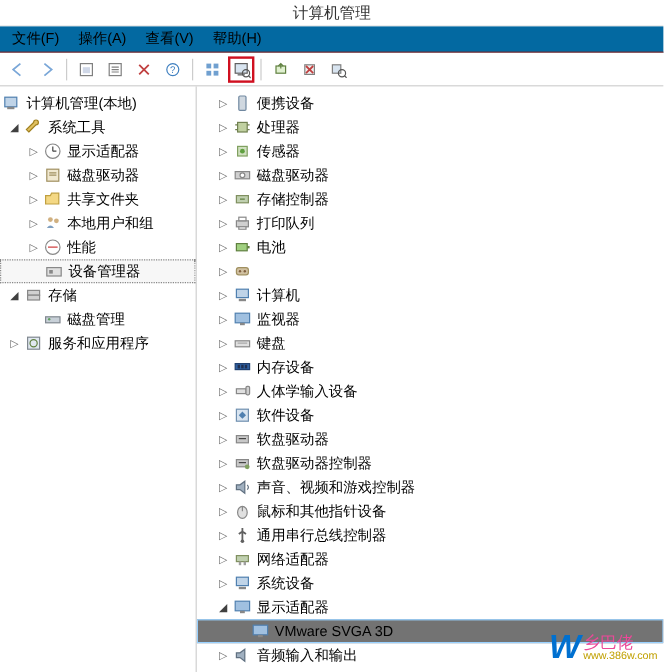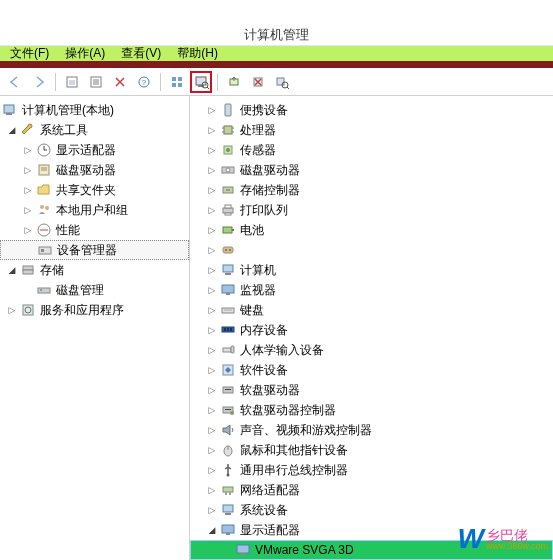--- a/index.html
+++ b/index.html
@@ -1,29 +1,29 @@
 <!DOCTYPE html>
 <html><head>
 <meta charset="utf-8">
 <style>
 * { margin: 0; padding: 0; box-sizing: border-box; }
 body { font-family: "Microsoft YaHei", "SimSun", sans-serif; font-size: 12px; background: #fff; width: 553px; height: 560px; overflow: hidden; position: relative; }
-.titlebar { height: 22px; display: flex; align-items: center; justify-content: center; background: #fff; font-size: 13px; color: #333; border-bottom: 1px solid #e8e8e8; margin-top: 24px; }
-.menubar { height: 22px; display: flex; align-items: center; padding: 0 2px; background: #bef264; border-bottom: 7px solid #7f1d1d; }
+.titlebar { height: 22px; display: flex; align-items: center; justify-content: center; background: #fff; font-size: 13px; color: #333; border-bottom: 1px solid #e8e8e8; }
+.menubar { height: 22px; display: flex; align-items: center; padding: 0 2px; background: #0369a1; border-bottom: 1px solid #7f1d1d; }
 .menu-item { padding: 2px 8px; cursor: default; }
 .toolbar { height: 28px; display: flex; align-items: center; padding: 2px 4px; background: #fff; border-bottom: 1px solid #d0d0d0; gap: 2px; }
 .tb-btn { width: 22px; height: 22px; display: flex; align-items: center; justify-content: center; border: 1px solid transparent; cursor: default; }
 .tb-sep { width: 1px; height: 18px; background: #ccc; margin: 0 3px; }
 .tb-highlight { border: 2px solid #d01020 !important; padding: 0; }
 .main { display: flex; height: 488px; }
-.left-pane { width: 190px; border-right: 1px solid #d0d0d0; overflow: hidden; padding-top: 4px; }
+.left-pane { width: 164px; border-right: 1px solid #d0d0d0; overflow: hidden; padding-top: 4px; }
 .right-pane { flex: 1; overflow: hidden; padding-top: 4px; }
 .tree-item { display: flex; align-items: center; height: 20px; padding-right: 4px; cursor: default; white-space: nowrap; }
 .tree-item.selected { background: #f7f7f7; border: 1px dotted #888; align-items: center; }
-.tree-item.highlighted { background: #22c55e; border: 1px solid #99d1ff; }
+.tree-item.highlighted { background: #737373; border: 1px solid #99d1ff; }
 .expander { width: 12px; height: 12px; display: inline-flex; align-items: center; justify-content: center; margin-right: 2px; font-size: 9px; color: #6a6a6a; user-select: none; }
 .expander.open { color: #404040; }
 .spacer { display: inline-block; }
 .ticon { width: 16px; height: 16px; margin-right: 4px; display: inline-flex; align-items: center; justify-content: center; flex-shrink: 0; }
 .tlabel { font-size: 12px; color: #000; }
 .watermark { position: absolute; bottom: 5px; right: 5px; display: flex; align-items: center; gap: 4px; }
 .wm-logo { font-size: 28px; font-weight: bold; font-style: italic; color: #0070d0; letter-spacing: -2px; }
 .wm-text { display: flex; flex-direction: column; line-height: 1; }
 .wm-cn { font-size: 14px; color: #ec4899; font-weight: normal; }
 .wm-url { font-size: 9px; color: #c0a000; font-family: Arial; }

